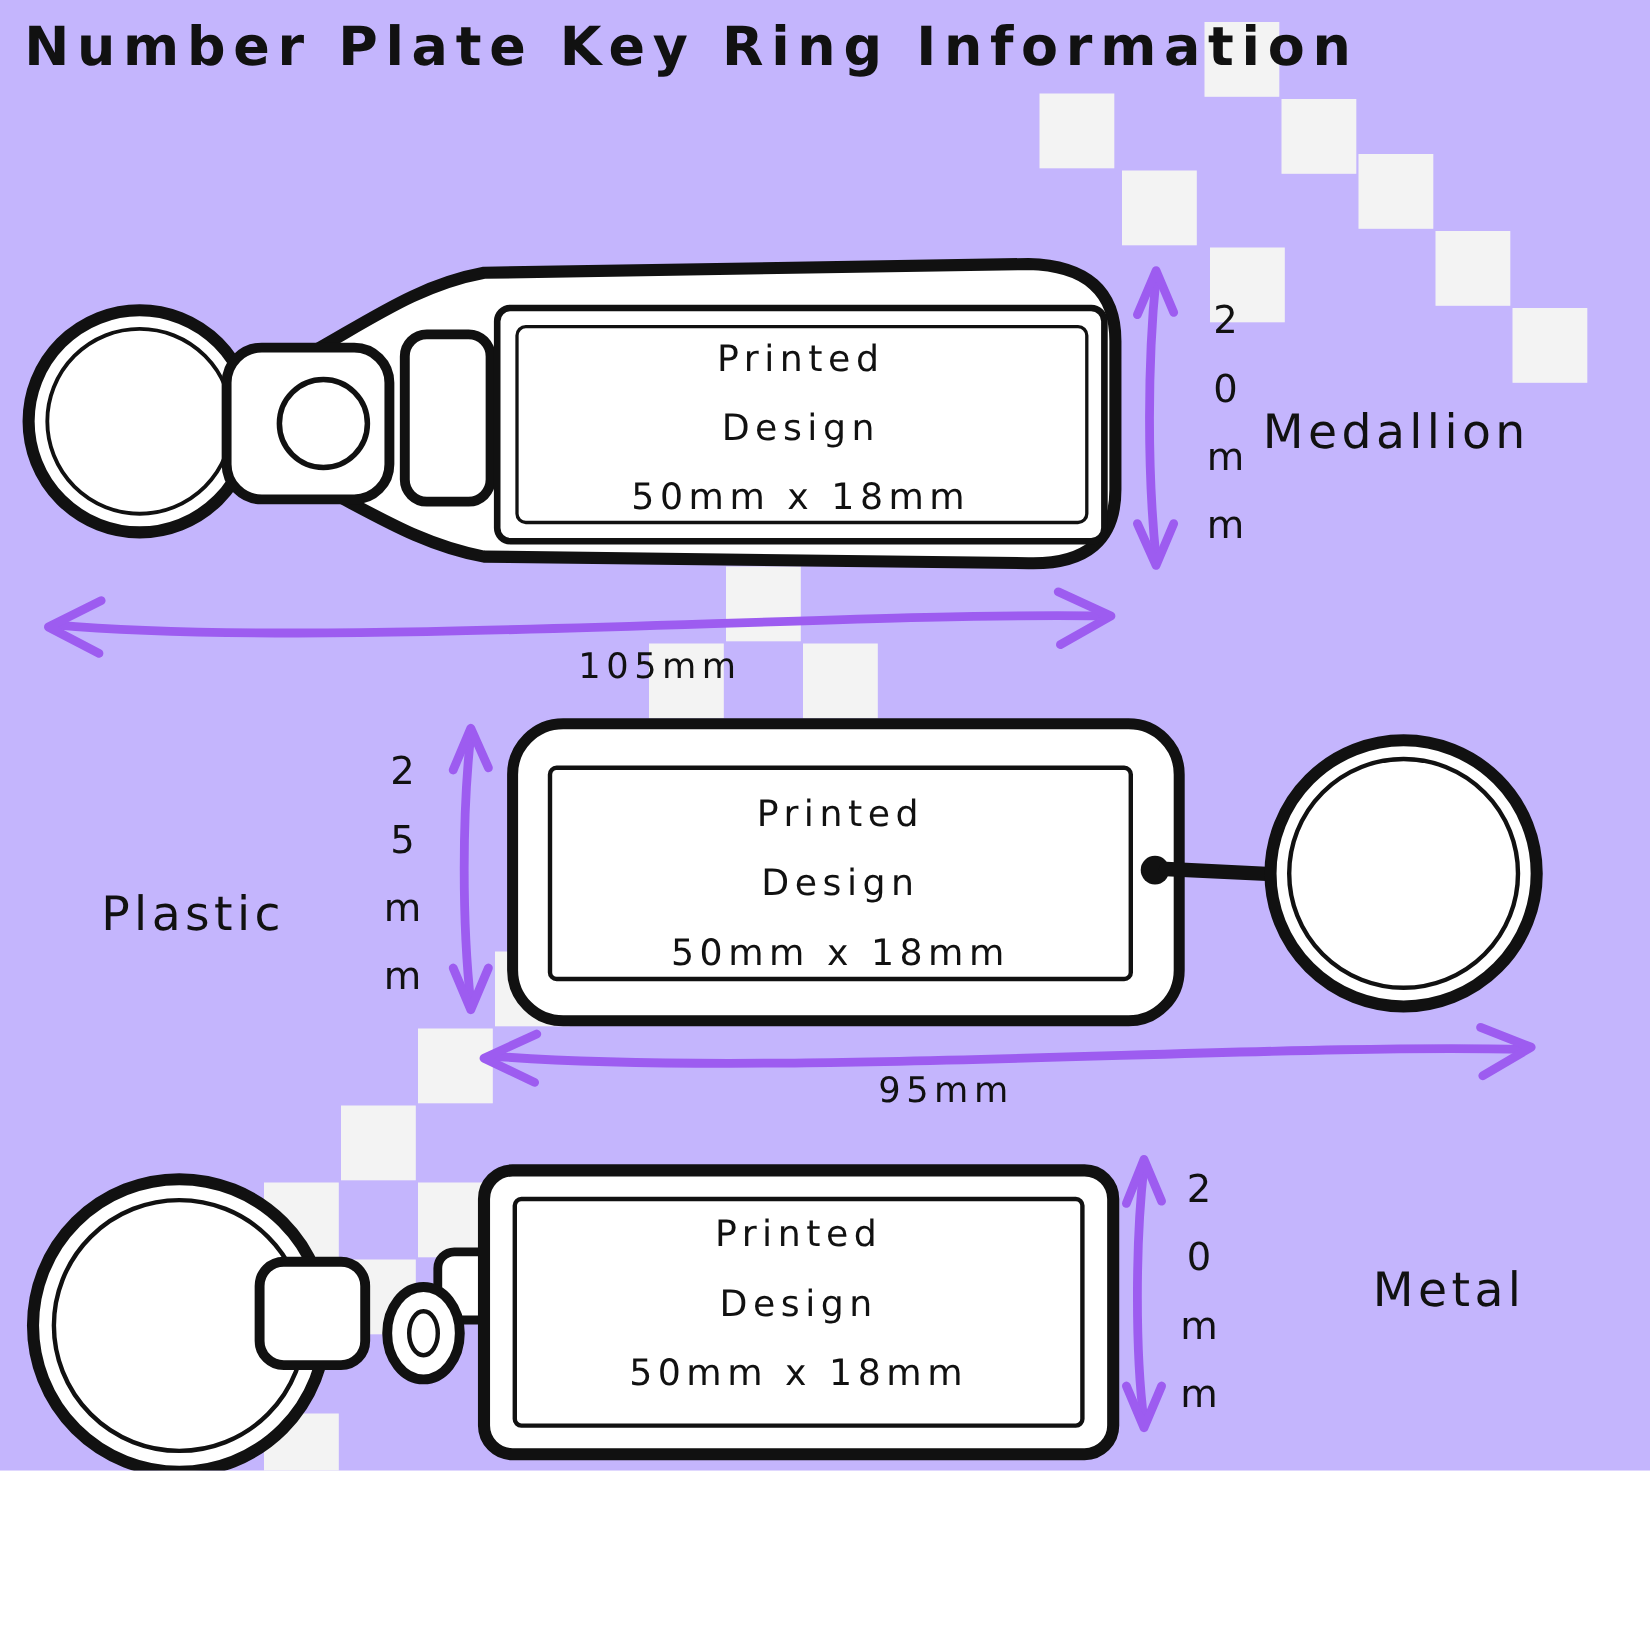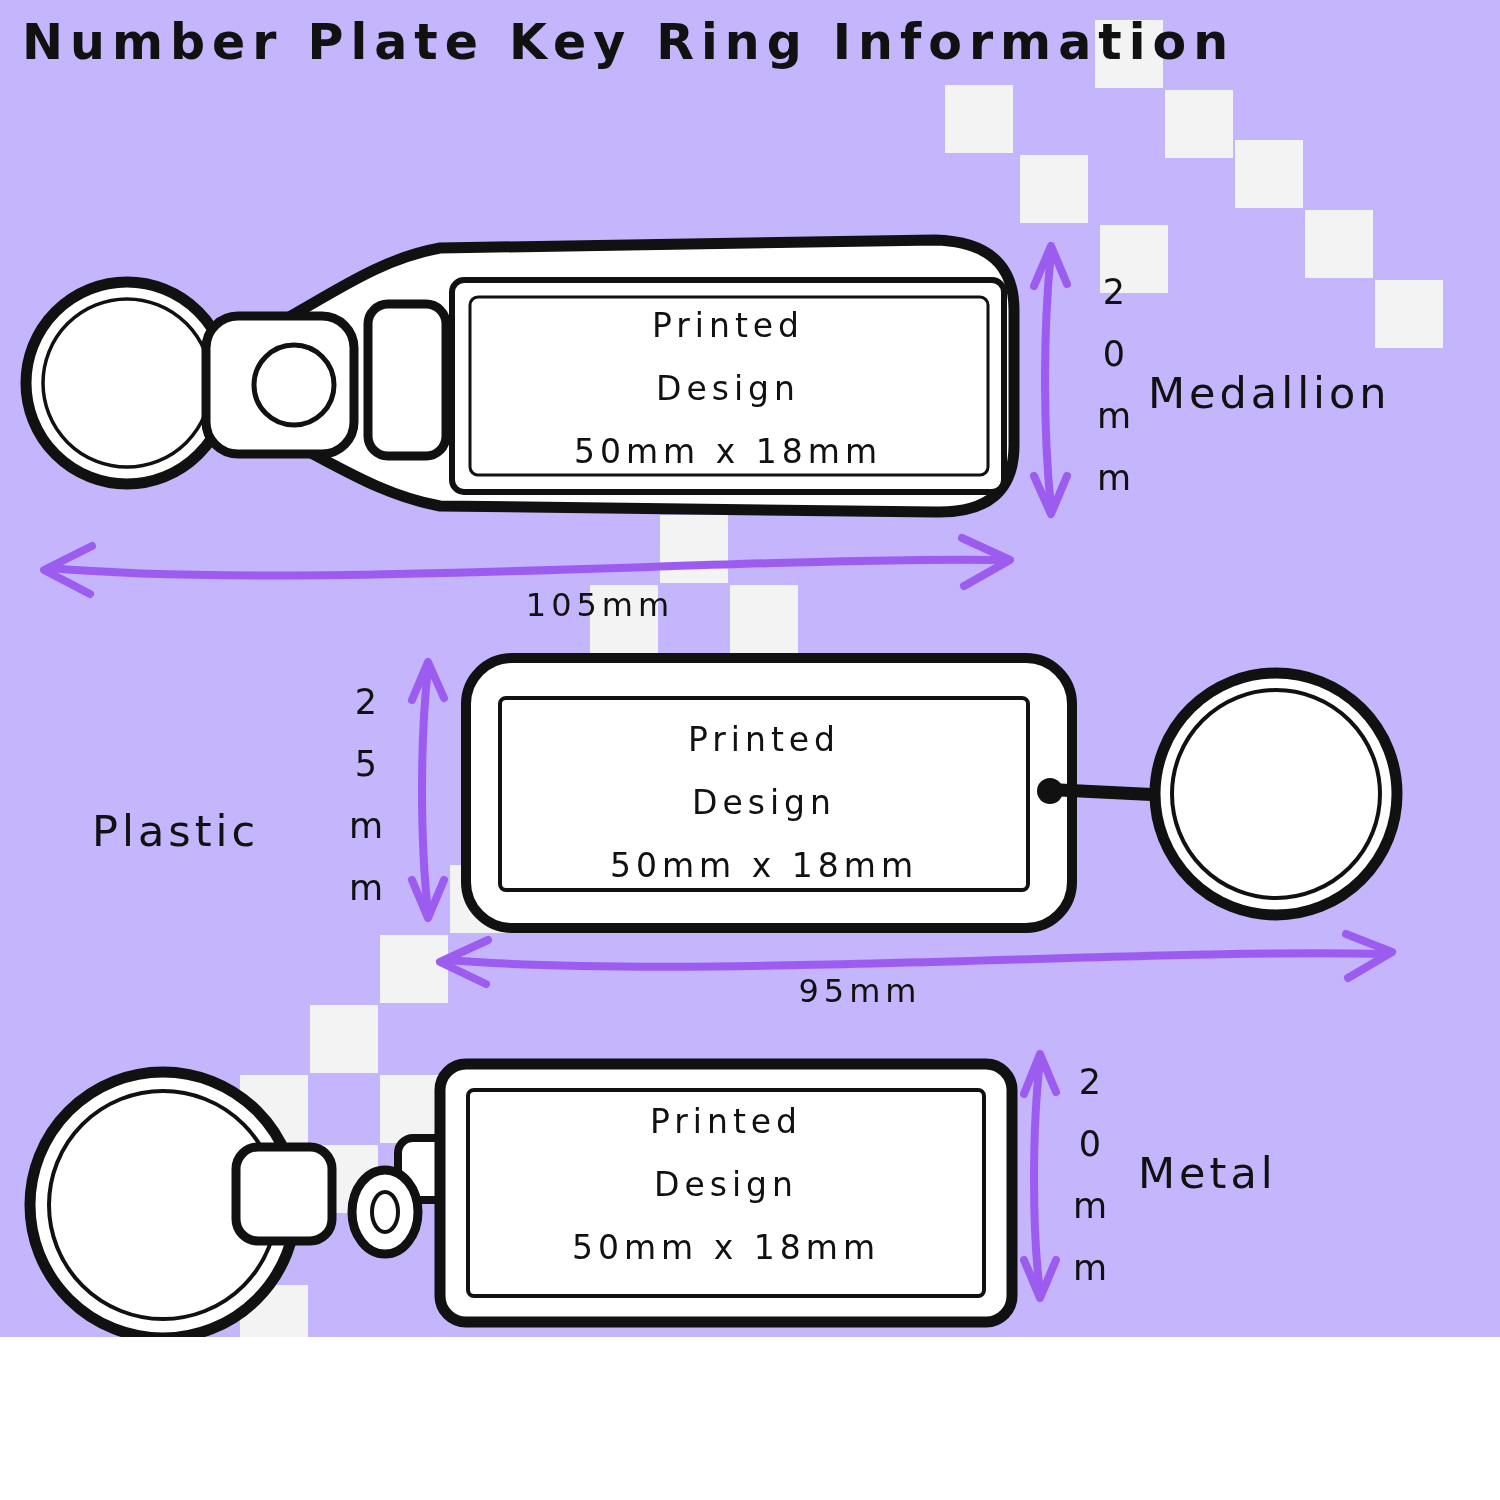--- a/index.html
+++ b/index.html
@@ -142,16 +142,16 @@
   <div class="txt dim-v" style="left:348px; top:682px;">25mm</div>
   <div class="txt type-label" style="left:92px; top:806px;">Plastic</div>
   <div class="txt dim-h" style="left:700px; top:972px; width:320px;">95mm</div>
 
   <div class="txt design-block" style="left:440px; top:1102px; width:572px;">
     <div class="design-line">Printed</div>
     <div class="design-line">Design</div>
     <div class="design-line">50mm x 18mm</div>
   </div>
   <div class="txt dim-v" style="left:1072px; top:1062px;">20mm</div>
-  <div class="txt type-label" style="left:1138px; top:1148px;text-align:right;">Metal</div>
+  <div class="txt type-label" style="left:1248px; top:1148px;text-align:right;">Metal</div>
   <div class="txt dim-h" style="left:370px; top:1416px; width:320px;">95mm</div>
 
 </div>
 
 </body></html>

